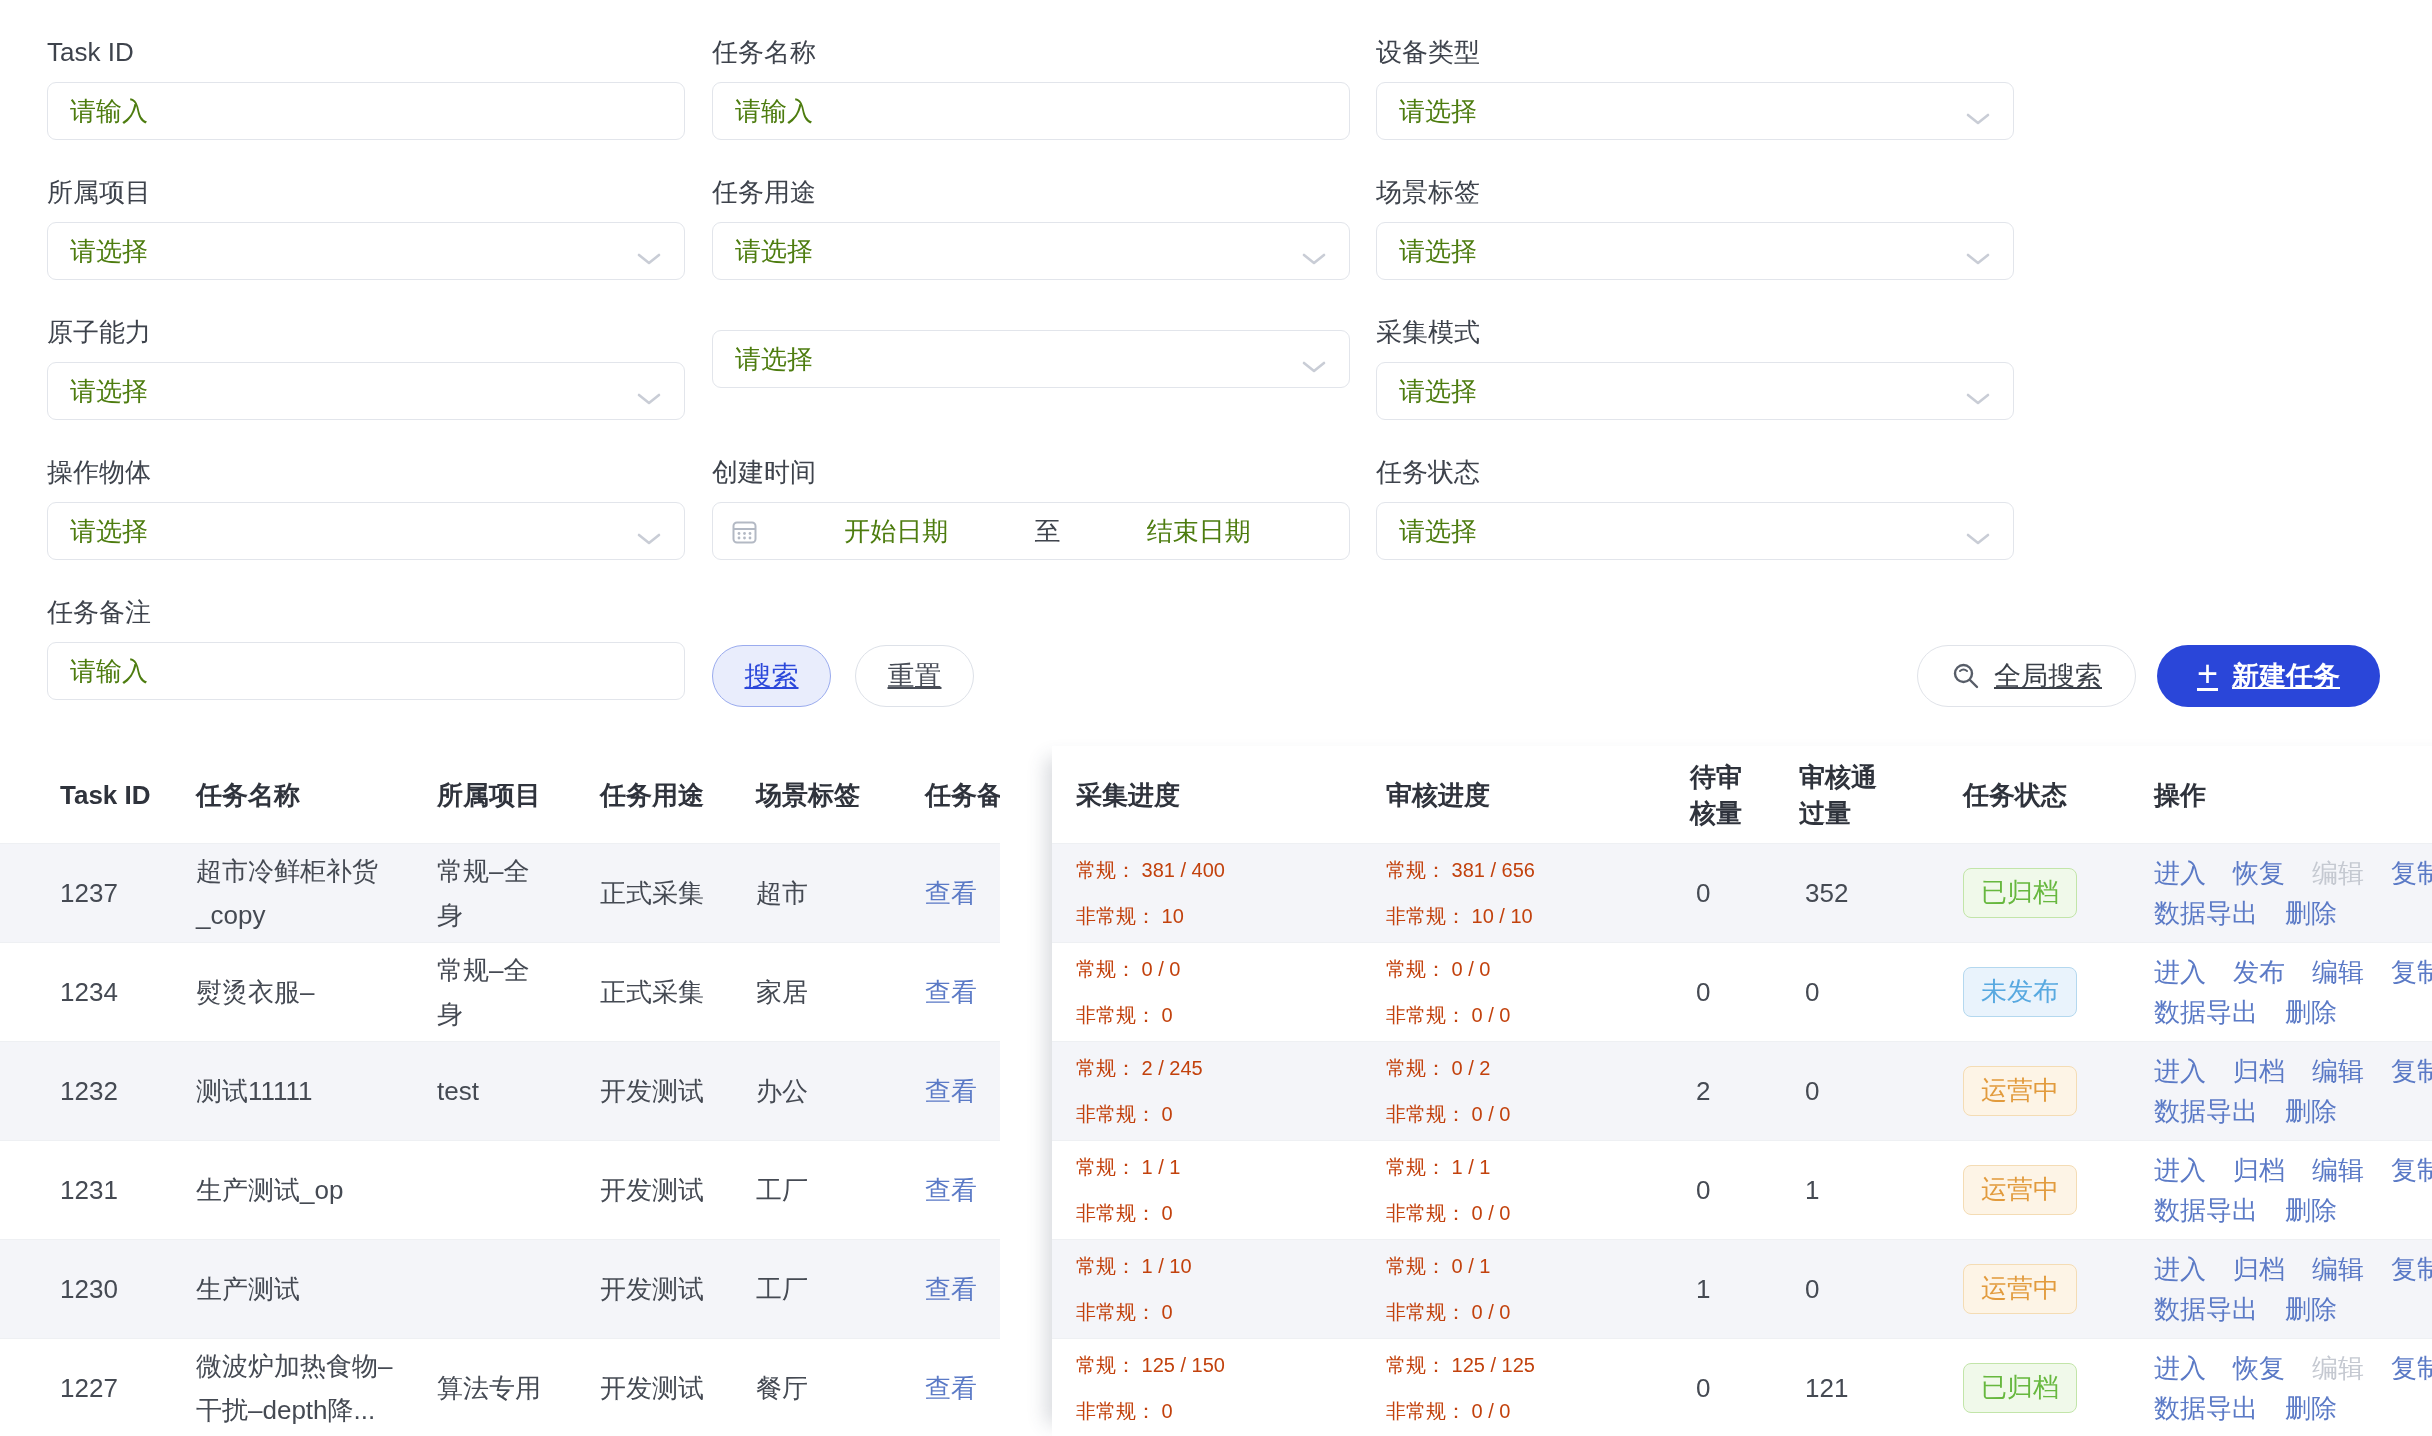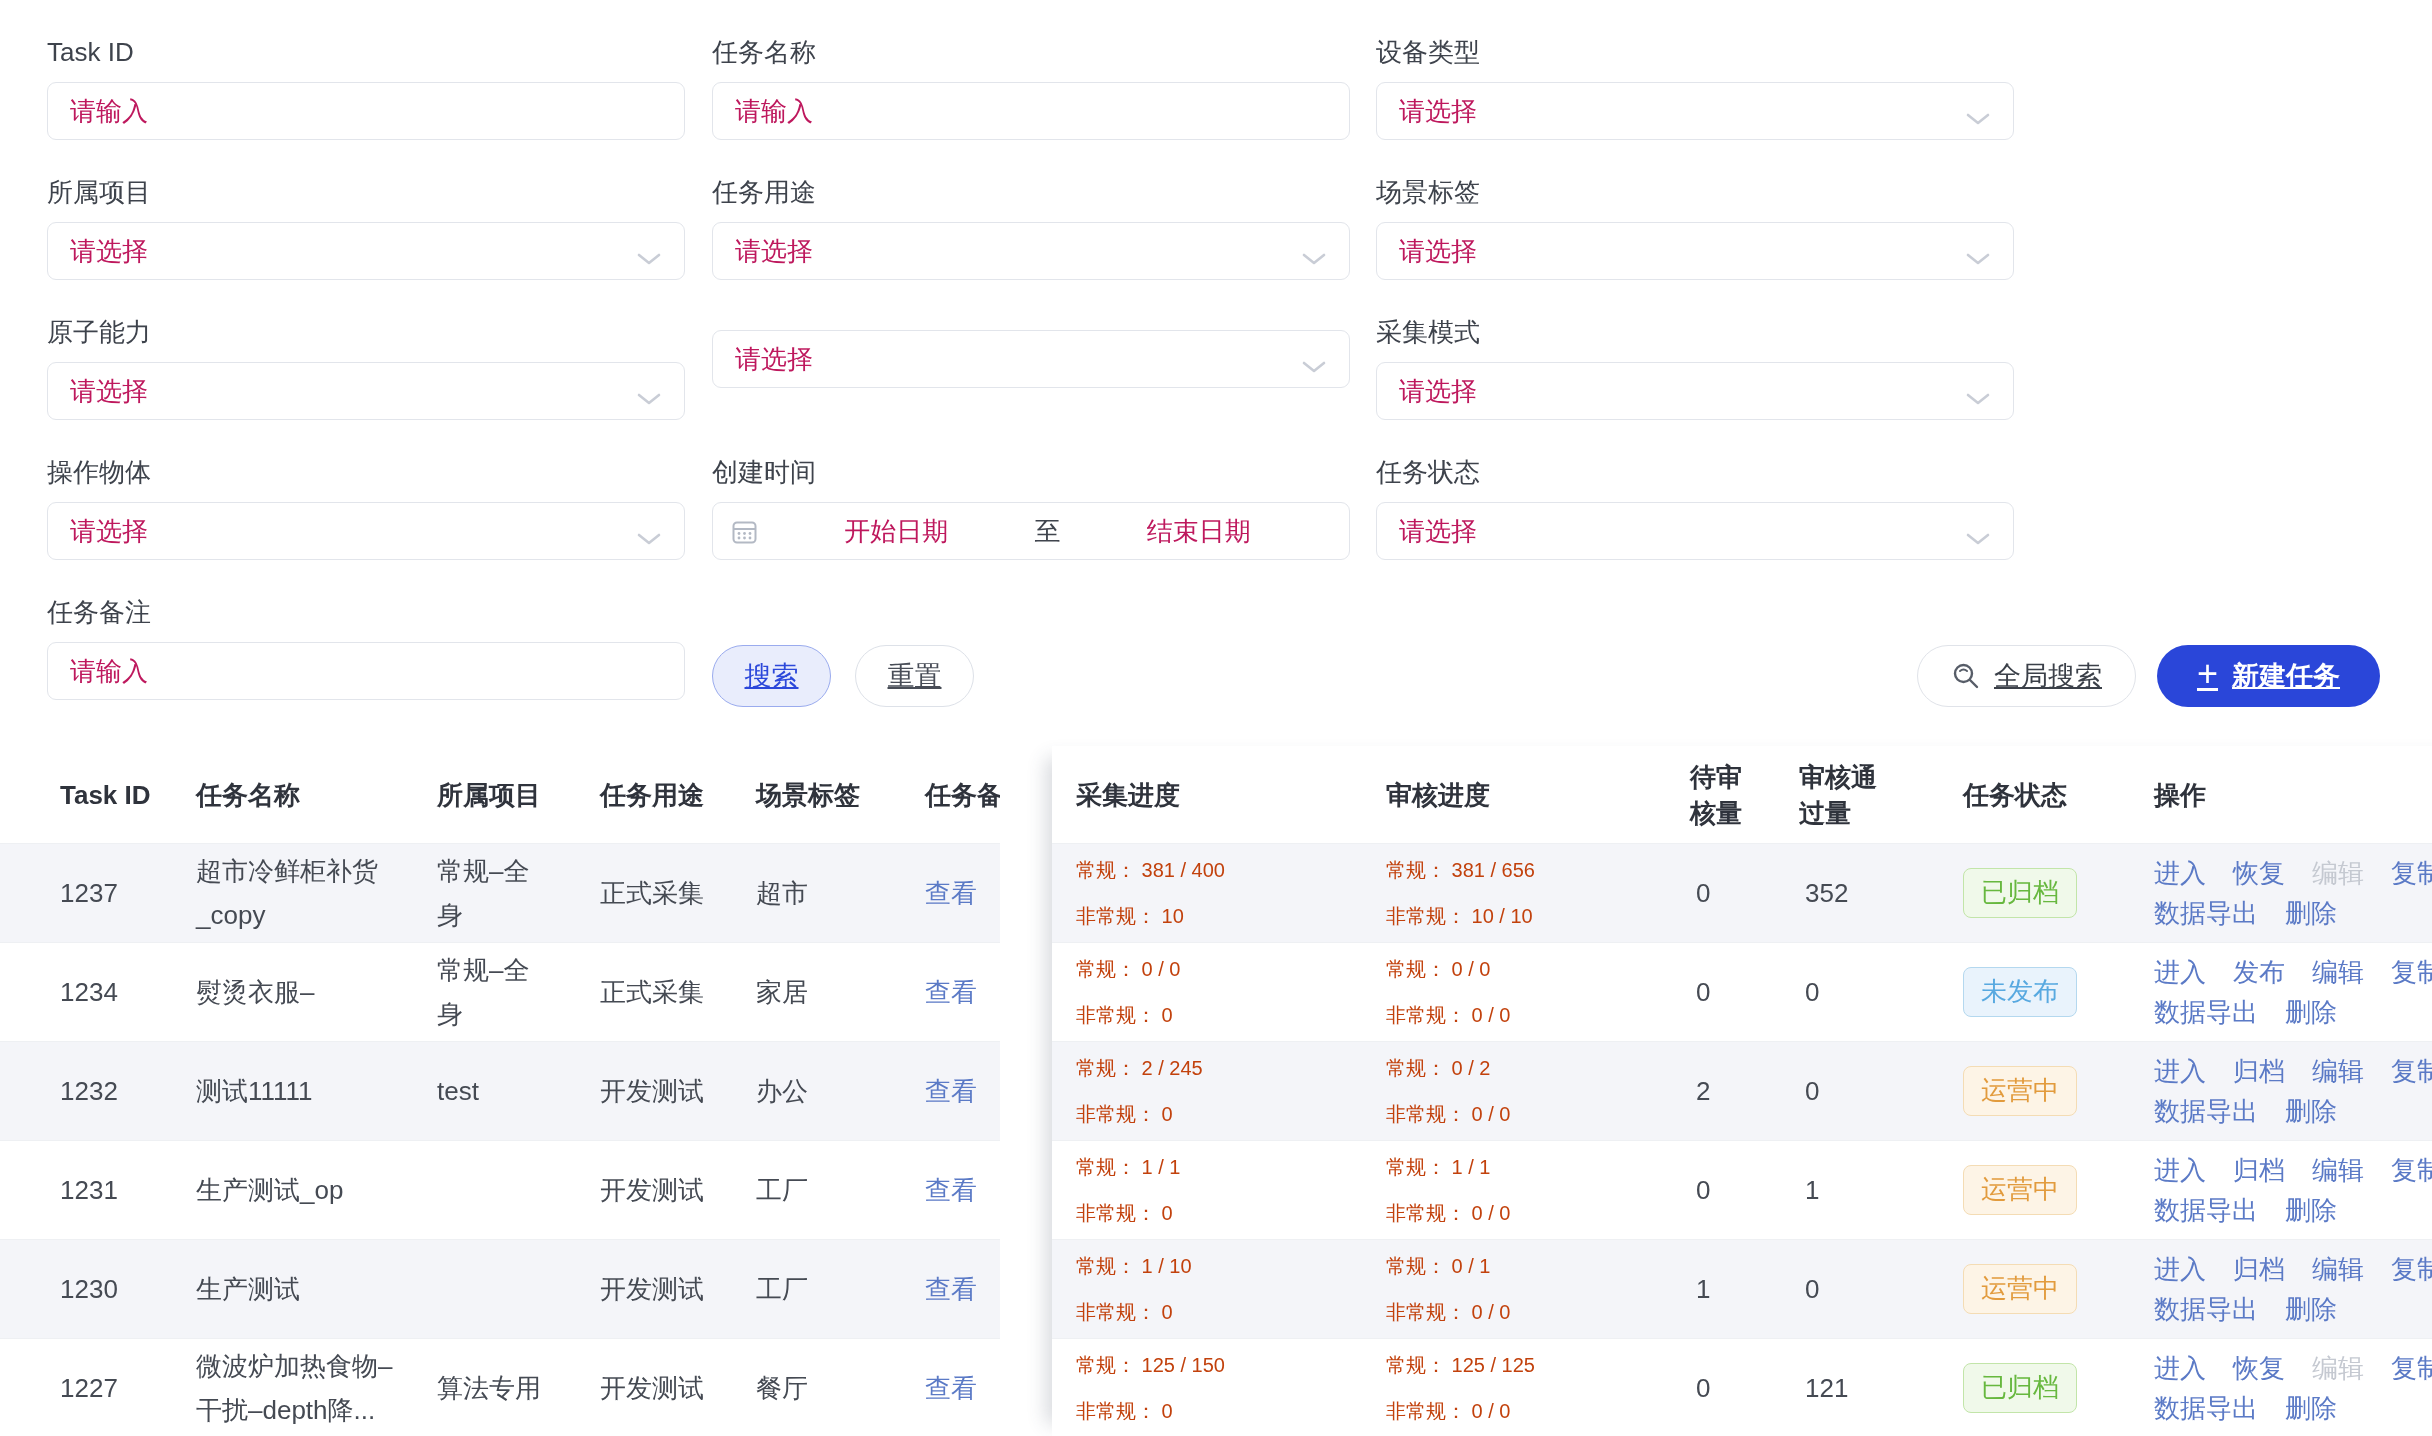--- a/index.html
+++ b/index.html
@@ -5,21 +5,21 @@
   html,body{margin:0;padding:0;background:#fff;}
   body{width:2432px;height:1436px;overflow:hidden;
        font-family:"Liberation Sans","DejaVu Sans",sans-serif;color:#454a53;font-size:26px;}
   .page{position:relative;width:2432px;height:1148px;background:#fff;}
 
   
   .field{position:absolute;width:638px;}
   .flabel{height:32px;line-height:32px;font-size:26px;color:#3e434c;}
   .control{margin-top:14px;height:58px;box-sizing:border-box;border:1.5px solid #e2e5eb;
            border-radius:9px;display:flex;align-items:center;padding:0 22px;background:#fff;}
-  .ph{color:#be185d;font-size:26px;}
+  .ph{color:#4d7c0f;font-size:26px;}
   .chev{position:absolute;right:22px;}
   .control{position:relative;}
   .dr{padding:0 18px;}
   .dr-start,.dr-end{flex:1;text-align:center;}
   .dr-sep{color:#3f444d;padding:0 6px;}
   .cal-icon{margin-right:6px;flex:0 0 auto;display:flex;}
 
   
   .btn{position:absolute;top:645px;height:62px;box-sizing:border-box;border-radius:32px;
        display:flex;align-items:center;justify-content:center;font-size:27px;cursor:pointer;

